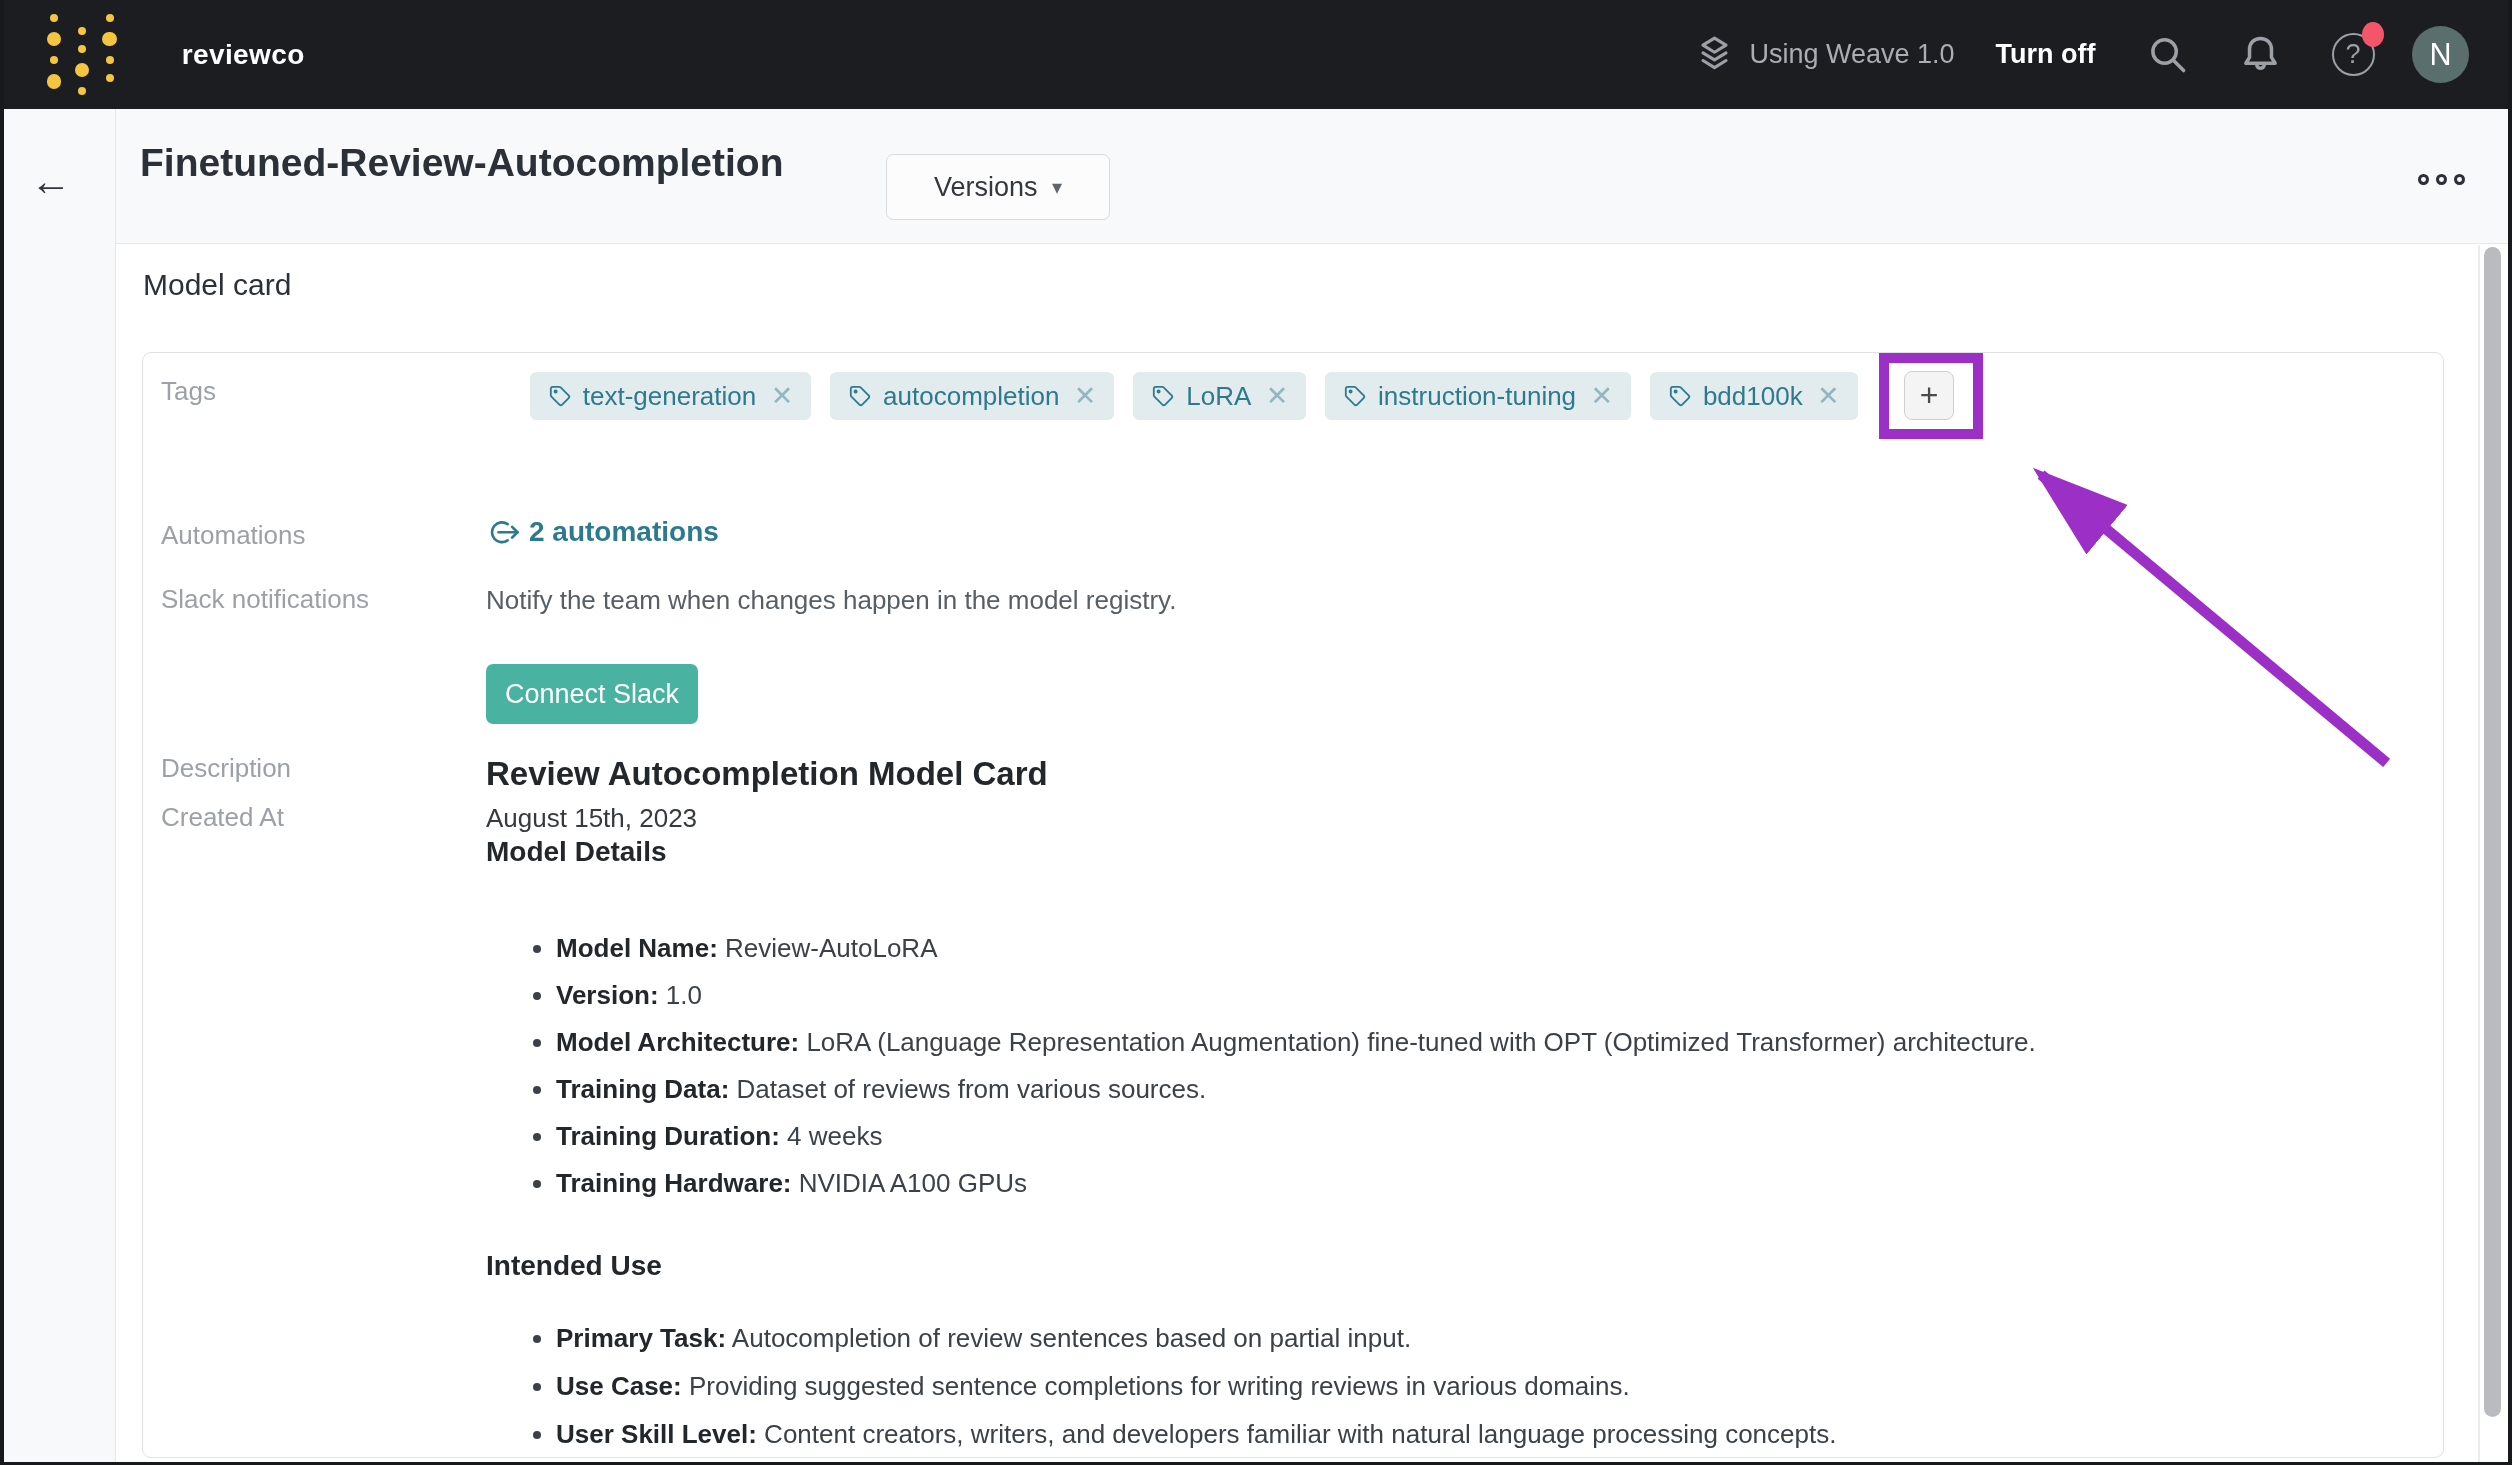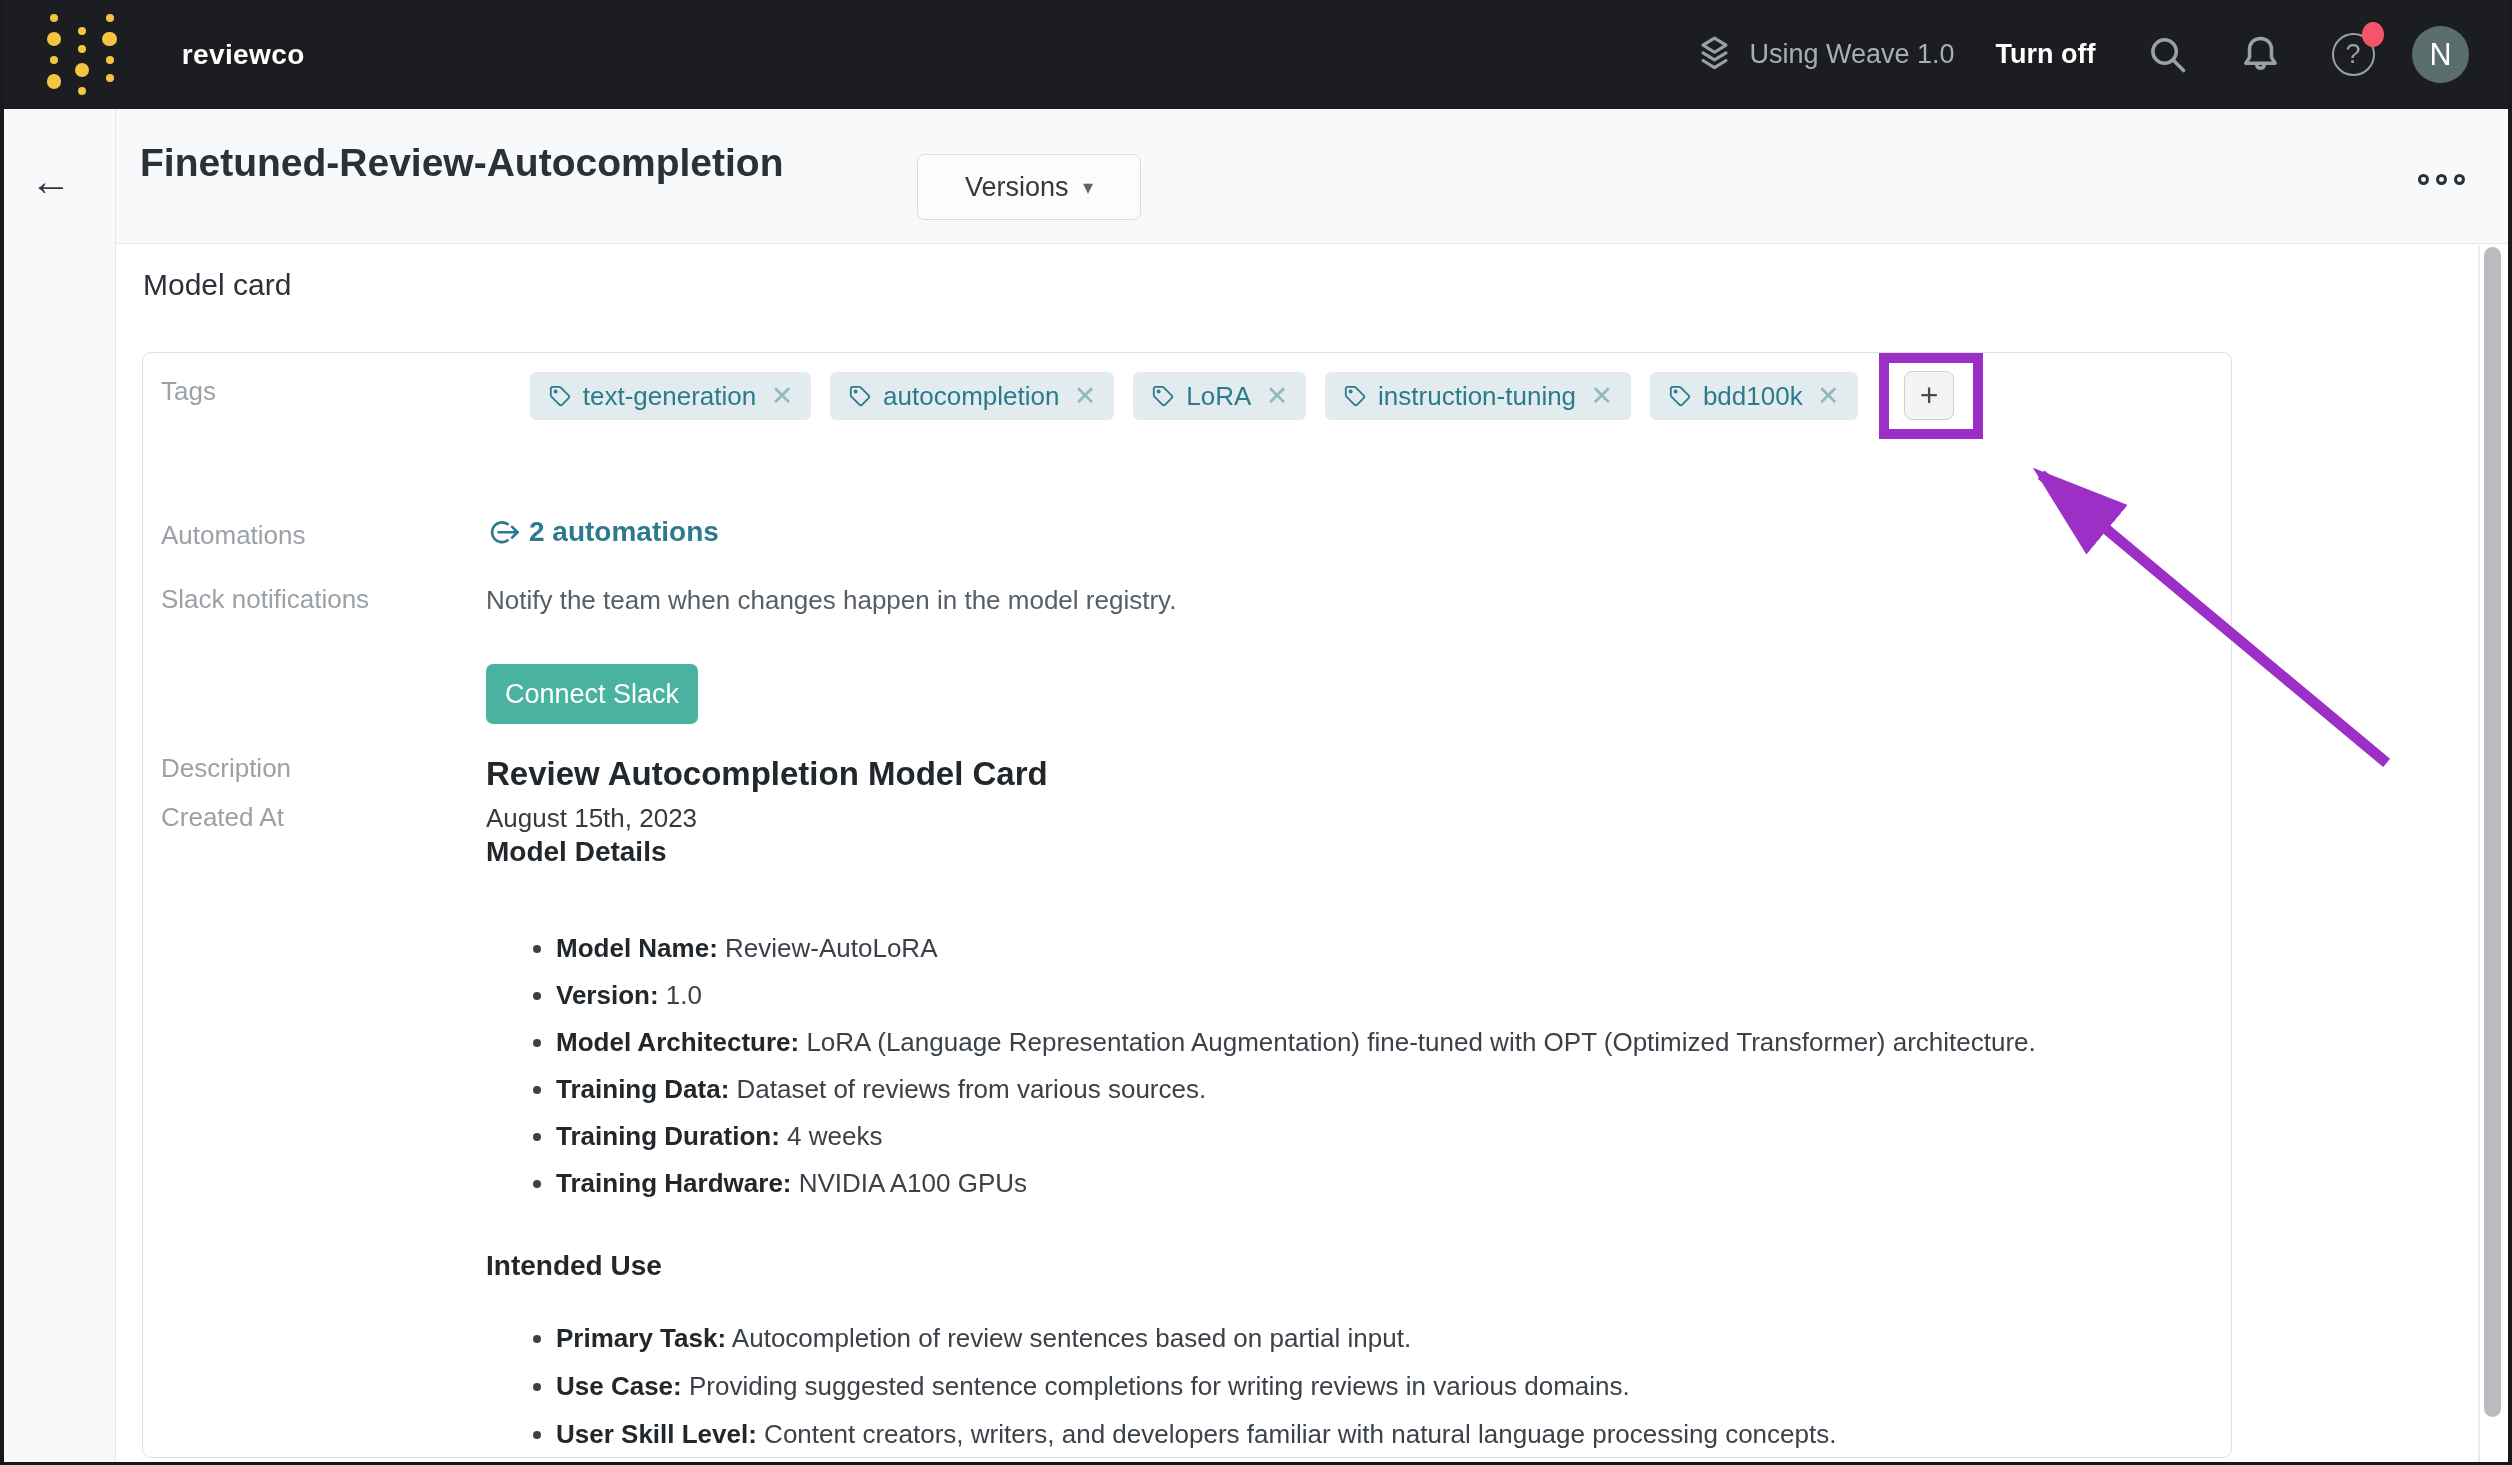--- a/index.html
+++ b/index.html
@@ -36,29 +36,29 @@
                background:#f8f9fa; border-right:1.8px solid #e5e7e9; z-index:20; }
   .back-btn { position:absolute; left:30.5px; top:52px; font-size:41px; color:#2f353b; cursor:pointer; line-height:1; }
 
   
   .title-bar { position:absolute; left:0; top:109px; width:2512px; height:135px;
                background:#f8f9fa; border-bottom:1.8px solid #e5e7e9; z-index:10; }
   .page-title { position:absolute; left:140px; top:32px; font-size:39px; font-weight:bold; color:#2b3138; }
   .versions-btn { position:absolute; left:886px; top:45px; width:224px; height:66px;
                   background:#fcfcfc; border:1.8px solid #d8dadc; border-radius:7.2px;
                   display:flex; align-items:center; justify-content:center; gap:14.3px;
-                  font-size:27px; color:#33383d; cursor:pointer;margin-left:31px; }
+                  font-size:27px; color:#33383d; cursor:pointer; }
   .caret { font-size:20px; color:#5f6569; }
   .overflow-dots { position:absolute; right:47px; top:65px; display:flex; gap:7.2px; cursor:pointer; }
   .ring { width:10.8px; height:10.8px; border:3.6px solid #2b3038; border-radius:50%; }
 
   
   .section-title { position:absolute; left:143px; top:268px; font-size:30px; font-weight:500; color:#2b3138; z-index:5; }
 
-  .card { position:absolute; left:142px; top:352px; width:2090px; height:1106px;
+  .card { position:absolute; left:142px; top:352px; width:2302px; height:1106px;
           background:#fff; border:1.8px solid #e0e1e3; border-radius:9px; z-index:5; }
   .field-label { position:absolute; left:18px; font-size:26px; color:#9ba1a6; }
   .value-text { position:absolute; left:343px; font-size:26px; color:#363b40; line-height:32px; }
 
   
   .chips { position:absolute; left:343px; top:19px; display:flex; gap:19px; align-items:center;padding-left:44px; }
   .chip { height:48px; background:#e2ecef; border-radius:6.3px; display:flex; align-items:center;
           gap:10.8px; padding:0 18px; font-size:26px; color:#2e7a8c; white-space:nowrap; }
   .chip .x { color:#93b7c0; font-size:27px; margin-left:3.6px; cursor:pointer; }
   .add-tag { position:absolute; left:1761px; top:18px; width:50px; height:49px;

